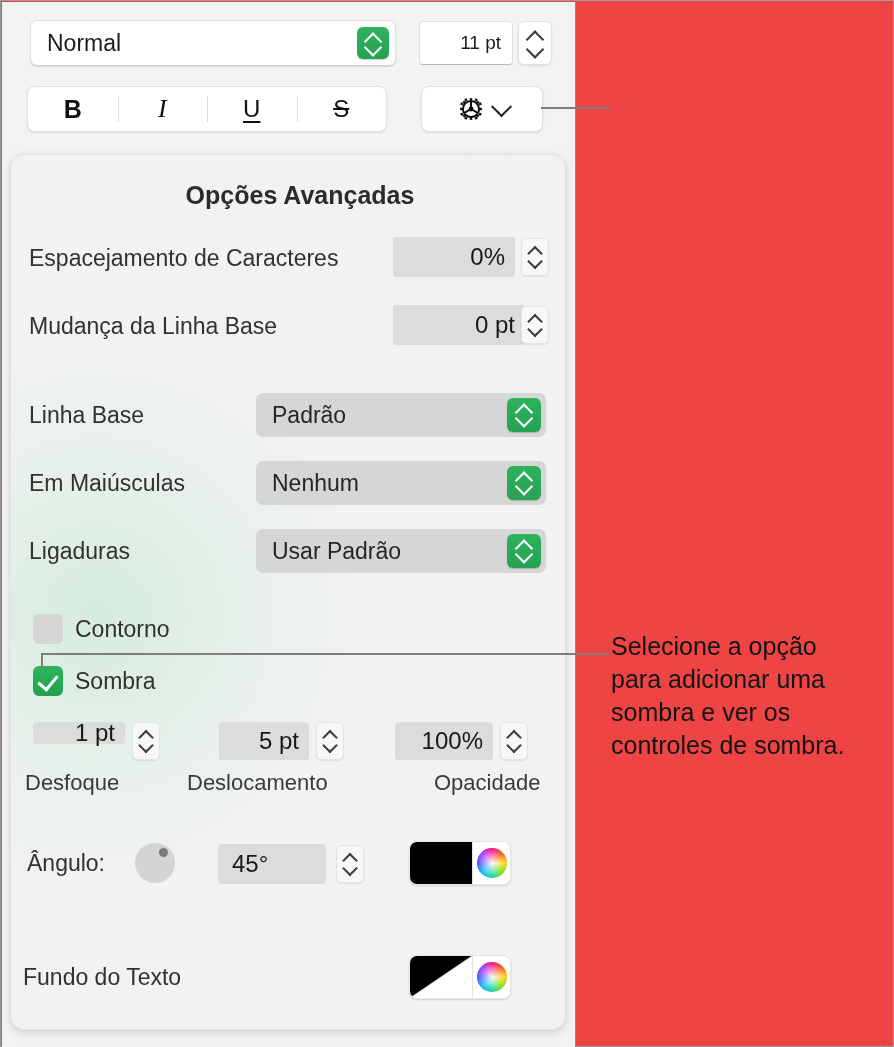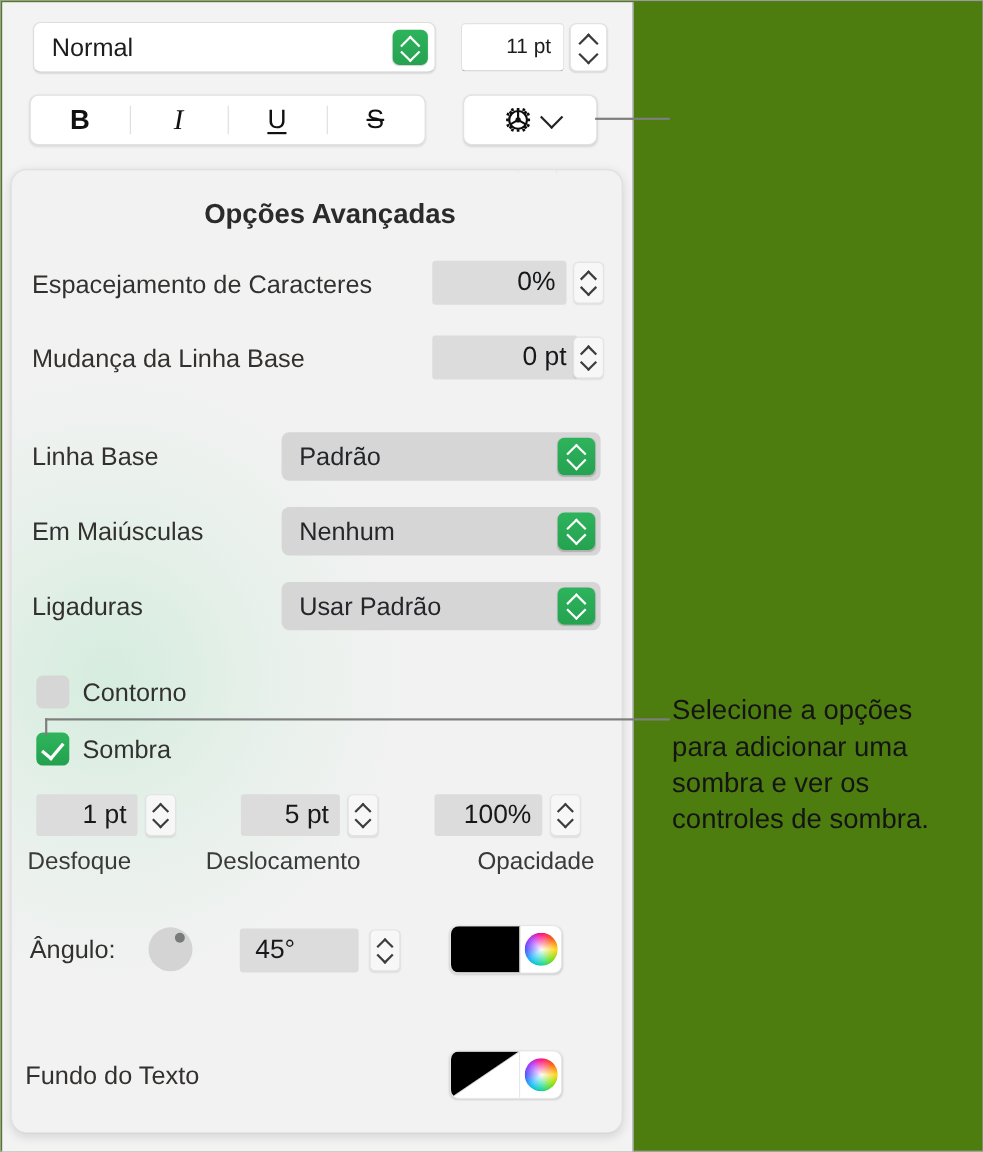--- a/index.html
+++ b/index.html
@@ -16,21 +16,21 @@
     overflow: hidden;
   }
 
   
   #screen {
     position: absolute;
     left: 0; top: 0;
     width: 894px; height: 1047px;
     box-sizing: border-box;
     border: 1px solid #9b9b9b;
-    background: #4d7c0f;
+    background: #ef4444;
     text-decoration: underline;
   }
 
   
   #sidebar-panel {
     position: absolute;
     left: 1px; top: 1px;
     width: 574px;
     height: 1045px;
     background: #f3f3f3;
@@ -479,21 +479,21 @@
         <span class="pv">Usar Padrão</span>
         <span class="stepper-green"></span>
       </div>
 
       <div class="checkbox off" style="left:22px; top:459px;"></div>
       <div class="cb-label" style="left:64px; top:461px;">Contorno</div>
 
       <div class="checkbox on" style="left:22px; top:511px;"></div>
       <div class="cb-label" style="left:64px; top:513px;">Sombra</div>
 
-      <div class="num-field" style="left:22px; top:567px; width:92px; height:38px;">
+      <div class="num-field" style="left:22px; top:567px; width:92px; height:22px;">
         <span class="v">1 pt</span>
       </div>
       <div class="stepper-sm" style="left:121px; top:567px;">
         <span class="ch up"></span>
         <span class="ch down"></span>
       </div>
       <div class="field-caption" style="left:14px; top:615px;">Desfoque</div>
 
       <div class="num-field" style="left:208px; top:567px; width:90px; height:38px;">
         <span class="v">5 pt</span>
@@ -538,18 +538,18 @@
           <span class="wheel"></span>
         </span>
       </div>
     </div>
   </div>
 
   <div class="leader" style="left:540px; top:106px; width:68px; height:2px;"></div>
 
   <div class="leader" style="left:40px; top:652px; width:568px; height:2px;"></div>
   <div class="leader" style="left:40px; top:652px; width:2px; height:16px;"></div>
-  <div class="callout-text" style="left:610px; top:629px;">Selecione a opções
+  <div class="callout-text" style="left:610px; top:629px;">Selecione a opção
 para adicionar uma
 sombra e ver os
 controles de sombra.</div>
 
 </div>
 
 </body></html>

